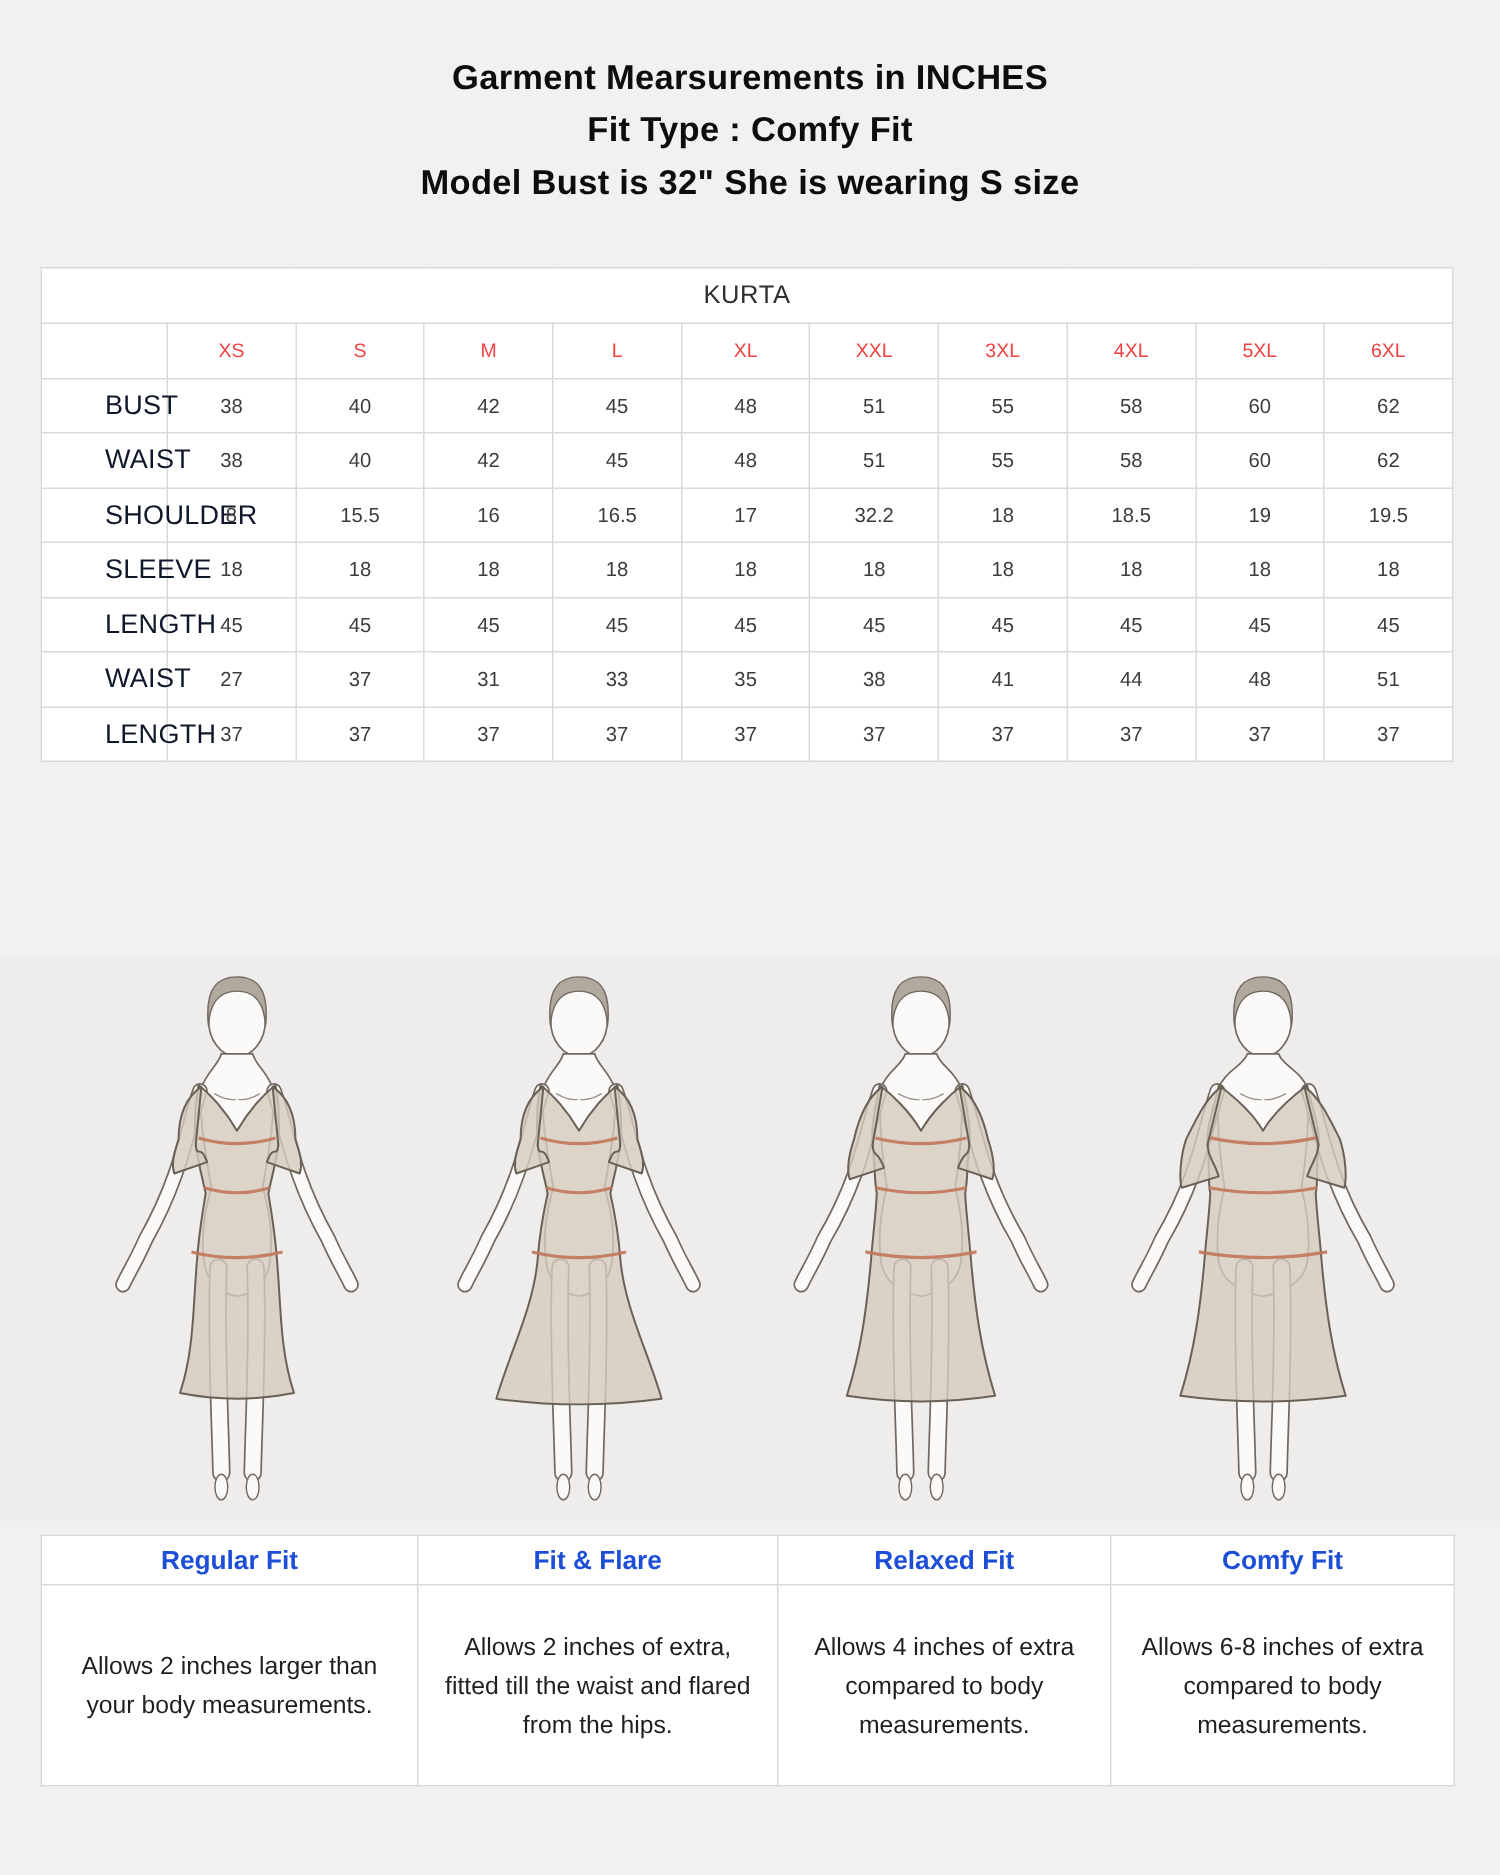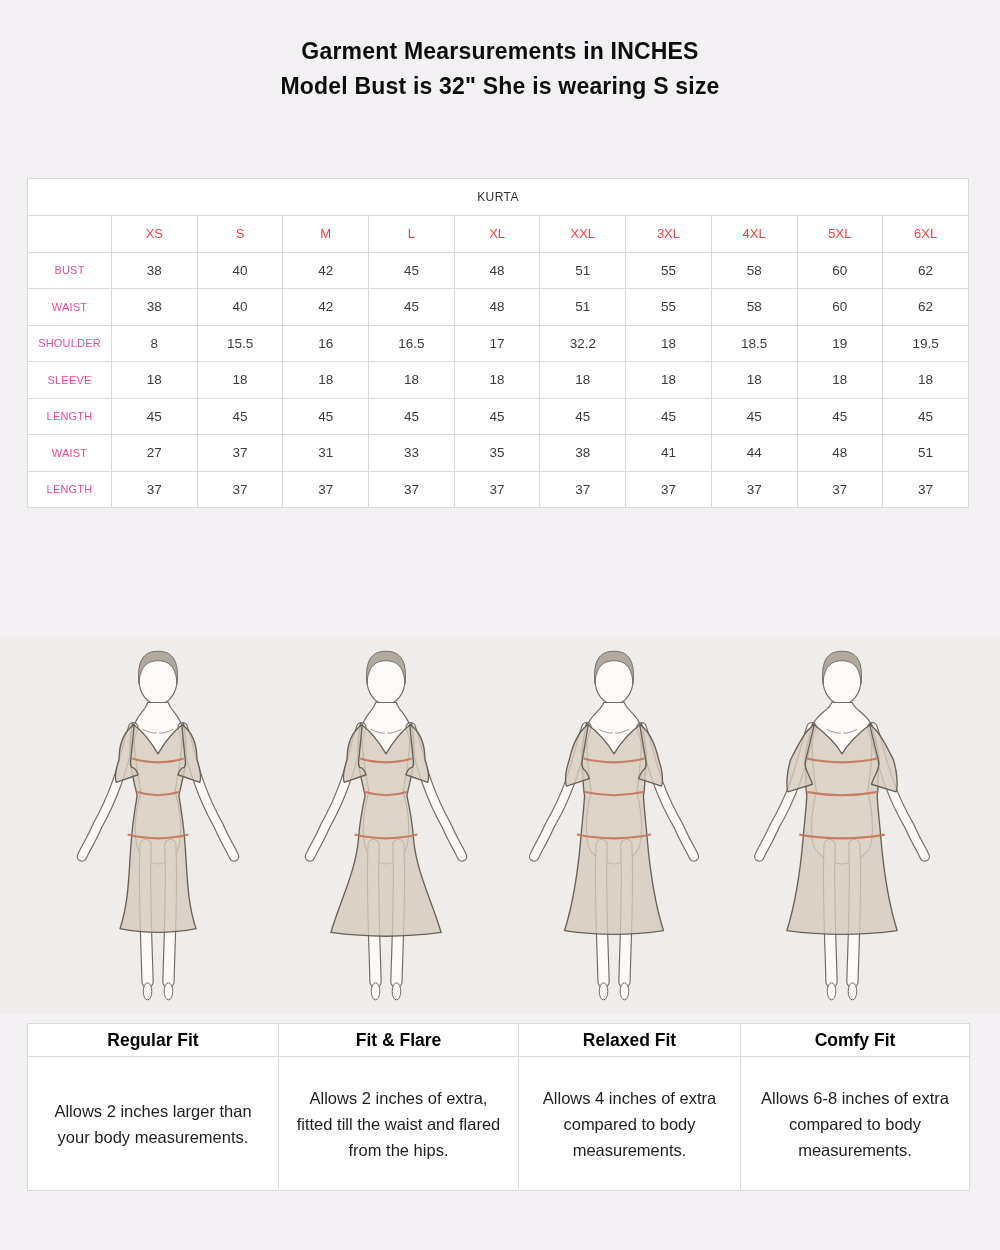--- a/index.html
+++ b/index.html
@@ -24,54 +24,55 @@
     position: absolute; top: 178px; left: 27px; width: 942px;
     border-collapse: collapse; background: #ffffff; table-layout: fixed;
   }
   .size-table td {
     border: 1px solid #d9d9d9;
     text-align: center; vertical-align: middle;
     font-size: 13.5px; color: #3c3c3c;
     height: 36.5px; padding: 0;
   }
   .size-table td.section-header {
-    font-size: 12px; letter-spacing: .4px; color: #2f2f2f; height: 37px;
-  }
-  .size-table td.rowlabel { font-size: 11px; letter-spacing: .2px; color: #ec4899; }
+    font-size: 17px; letter-spacing: .4px; color: #2f2f2f; height: 37px;
+  }
+  .size-table td.rowlabel { font-size: 18px; letter-spacing: .2px; color: #0f172a; padding-left: 42px; }
   .size-table td.sizehead { font-size: 13px; color: #ef4444; }
   
   .figures-strip {
     position: absolute; top: 637px; left: 0; width: 1000px; height: 377px;
     background: #efedeb;
     display: flex; justify-content: center; align-items: flex-end;
   }
   .figure-cell {
     width: 228px; height: 374px;
     display: flex; justify-content: center; align-items: flex-end;
   }
   .figure-cell svg { display: block; }
   
   .fit-table {
     position: absolute; top: 1023px; left: 27px; width: 942px;
     border-collapse: collapse; background: #ffffff; table-layout: fixed;
   }
   .fit-table td { border: 1px solid #d9d9d9; text-align: center; vertical-align: middle; }
   .fit-table td.fit-header {
-    font-weight: bold; font-size: 17.5px; color: #000000; height: 33px; padding: 0;
+    font-weight: bold; font-size: 17.5px; color: #1d4ed8; height: 33px; padding: 0;
   }
   .fit-table td.fit-desc {
     font-size: 16.5px; color: #1f1f1f; height: 134px;
     line-height: 26px; padding: 0 14px;
   }
 </style>
 </head>
 <body>
 
 <div class="title-block">
   <div class="title-line">Garment Mearsurements in INCHES</div>
+  <div class="title-line">Fit Type :  Comfy Fit</div>
   <div class="title-line">Model Bust is 32" She is wearing S size</div>
 </div>
 
 <table class="size-table">
   <colgroup>
     <col style="width:84px">
     <col span="10">
   </colgroup>
   <tbody id="size-table-body">
     <tr>

